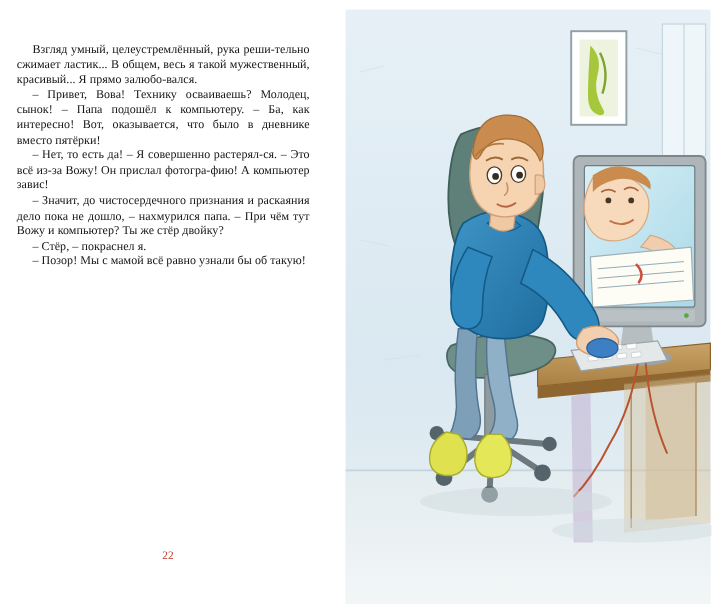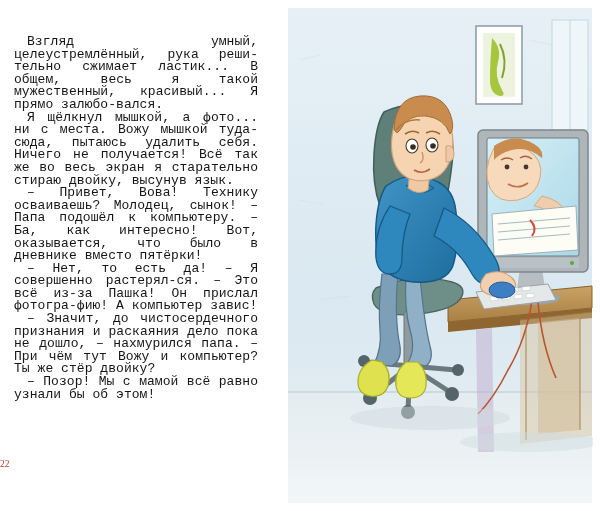--- a/index.html
+++ b/index.html
@@ -23,41 +23,40 @@
   
   .text-page {
     position: relative;
     width: 280px;
     height: 511px;
     background: #ffffff;
     box-sizing: border-box;
     padding: 36px 22px 0 14px;
   }
   .body-text {
-    font-size: 13px;
+    font-size: 10px;
     line-height: 12.6px;
     text-align: justify;
     color: #151515;
     letter-spacing: 0.05px;
     hyphens: manual;
-    font-family: Liberation Mono, monospace;
   }
   .body-text p {
     margin: 0;
     text-indent: 13px;
   }
   .body-text p.dlg {
     text-indent: 13px;
   }
   .page-number {
     position: absolute;
     left: 0;
     right: 0;
     bottom: 42px;
-    text-align: left;
+    text-align: center;
     font-size: 9.5px;
     color: #c0392b;
     font-family: "Liberation Serif", serif;
   }
 
   
   .illus-page {
     position: relative;
     width: 320px;
     height: 511px;
@@ -76,25 +75,25 @@
   }
 </style>
 </head>
 <body>
 
 <div class="page">
 
   <div class="text-page">
     <div class="body-text">
       <p>Взгляд умный, целеустремлённый, рука реши-тельно сжимает ластик... В общем, весь я такой мужественный, красивый... Я прямо залюбо-вался.</p>
-      <p>Я щёлкнул мышкой, а фото... ни с места. Вожу мышкой туда-сюда, пытаюсь удалить себя. Ничего не получается! Всё так же во весь экран я старательно стираю двойку, высунув язык.</p>
       <p class="dlg">– Привет, Вова! Технику осваиваешь? Молодец, сынок! – Папа подошёл к компьютеру. – Ба, как интересно! Вот, оказывается, что было в дневнике вместо пятёрки!</p>
-      <p class="dlg">– Нет, то есть да! – Я совершенно растерял-ся. – Это всё из-за Пашка! Он прислал фотогра-фию! А компьютер завис!</p>
+      <p class="dlg">– Нет, то есть да! – Я совершенно растерял-ся. – Это всё из-за Вожу! Он прислал фотогра-фию! А компьютер завис!</p>
       <p class="dlg">– Значит, до чистосердечного признания и раскаяния дело пока не дошло, – нахмурился папа. – При чём тут Вожу и компьютер? Ты же стёр двойку?</p>
-      <p class="dlg">– Позор! Мы с мамой всё равно узнали бы об этом!</p>
+      <p class="dlg">– Стёр, – покраснел я.</p>
+      <p class="dlg">– Позор! Мы с мамой всё равно узнали бы об такую!</p>
     </div>
     <div class="page-number">22</div>
   </div>
 
   <div class="illus-page">
     <div class="illus">
       <svg width="320" height="511" viewBox="0 0 320 511" xmlns="http://www.w3.org/2000/svg">
         <defs>
           <linearGradient id="wallG" x1="0" y1="0" x2="0" y2="1">
             <stop offset="0%" stop-color="#e6f0f6"></stop>

